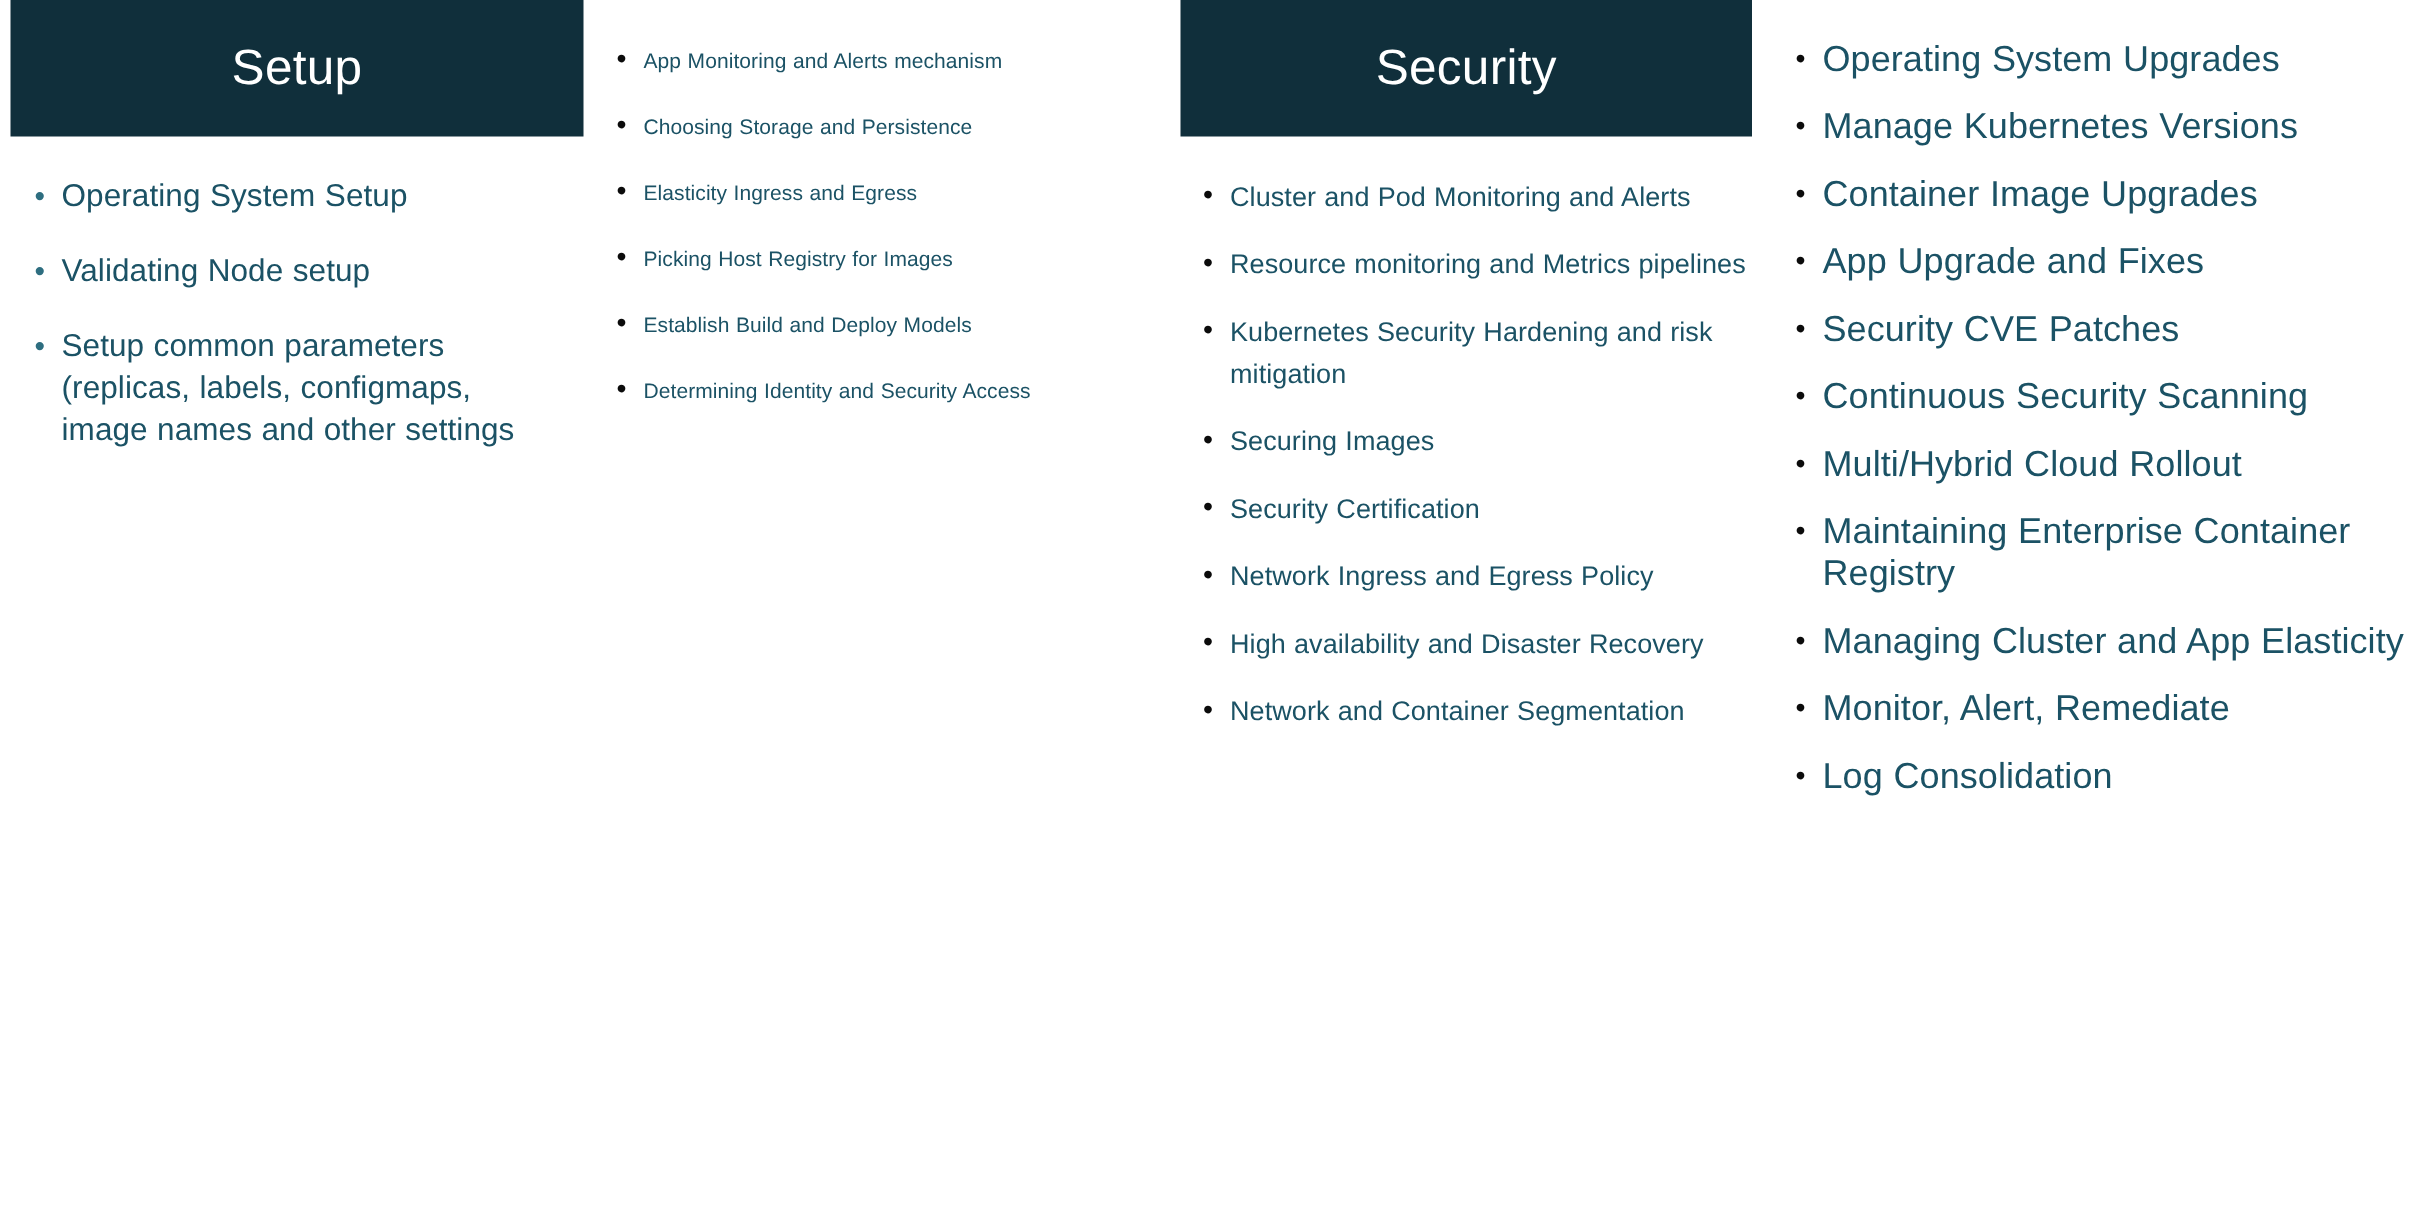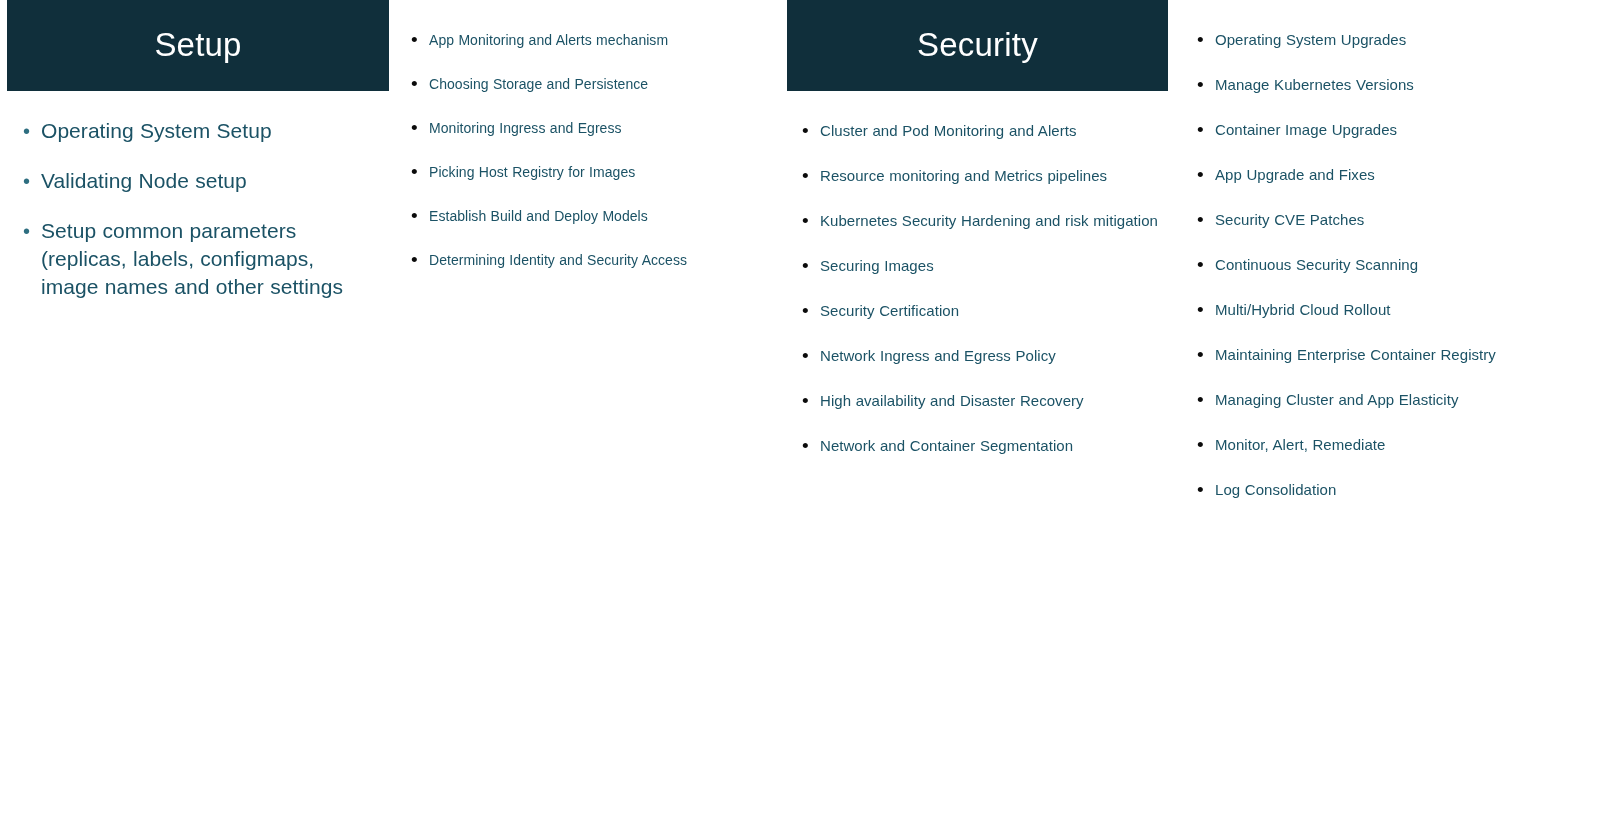--- a/index.html
+++ b/index.html
@@ -108,22 +108,22 @@
     font-family: "Liberation Sans", sans-serif;
     font-size: 19.5px;
     line-height: 28px;
     color: #1B5265;
     letter-spacing: 0.05px;
     word-spacing: 0.4px;
   }
 
   .col-0 .bullet-text { font-size: 21px; }
   .col-1 .bullet-text { font-size: 14px; }
-  .col-2 .bullet-text { font-size: 15px; }
-  .col-3 .bullet-text { font-size: 15px; }
+  .col-2 .bullet-text { font-size: 18px; }
+  .col-3 .bullet-text { font-size: 24px; }
 
   
   .col-0 .bullet-item { margin-bottom: 22px; }
   .col-1 .bullet-item { margin-bottom: 16px; }
   .col-2 .bullet-item { margin-bottom: 17px; }
   .col-3 .bullet-item { margin-bottom: 17px; }
 
   .col-0 .bullet-list { margin-top: 26px; }
   .col-1 .bullet-list { margin-top: 26px; }
   .col-2 .bullet-list { margin-top: 26px; }
@@ -160,21 +160,21 @@
         <li class="bullet-item">
           <span class="bullet-dot">•</span>
           <span class="bullet-text">App Monitoring and Alerts mechanism</span>
         </li>
         <li class="bullet-item">
           <span class="bullet-dot">•</span>
           <span class="bullet-text">Choosing Storage and Persistence</span>
         </li>
         <li class="bullet-item">
           <span class="bullet-dot">•</span>
-          <span class="bullet-text">Monitoring Ingress and Egress</span>
+          <span class="bullet-text">Elasticity Ingress and Egress</span>
         </li>
         <li class="bullet-item">
           <span class="bullet-dot">•</span>
           <span class="bullet-text">Picking Host Registry for Images</span>
         </li>
         <li class="bullet-item">
           <span class="bullet-dot">•</span>
           <span class="bullet-text">Establish Build and Deploy Models</span>
         </li>
         <li class="bullet-item">

